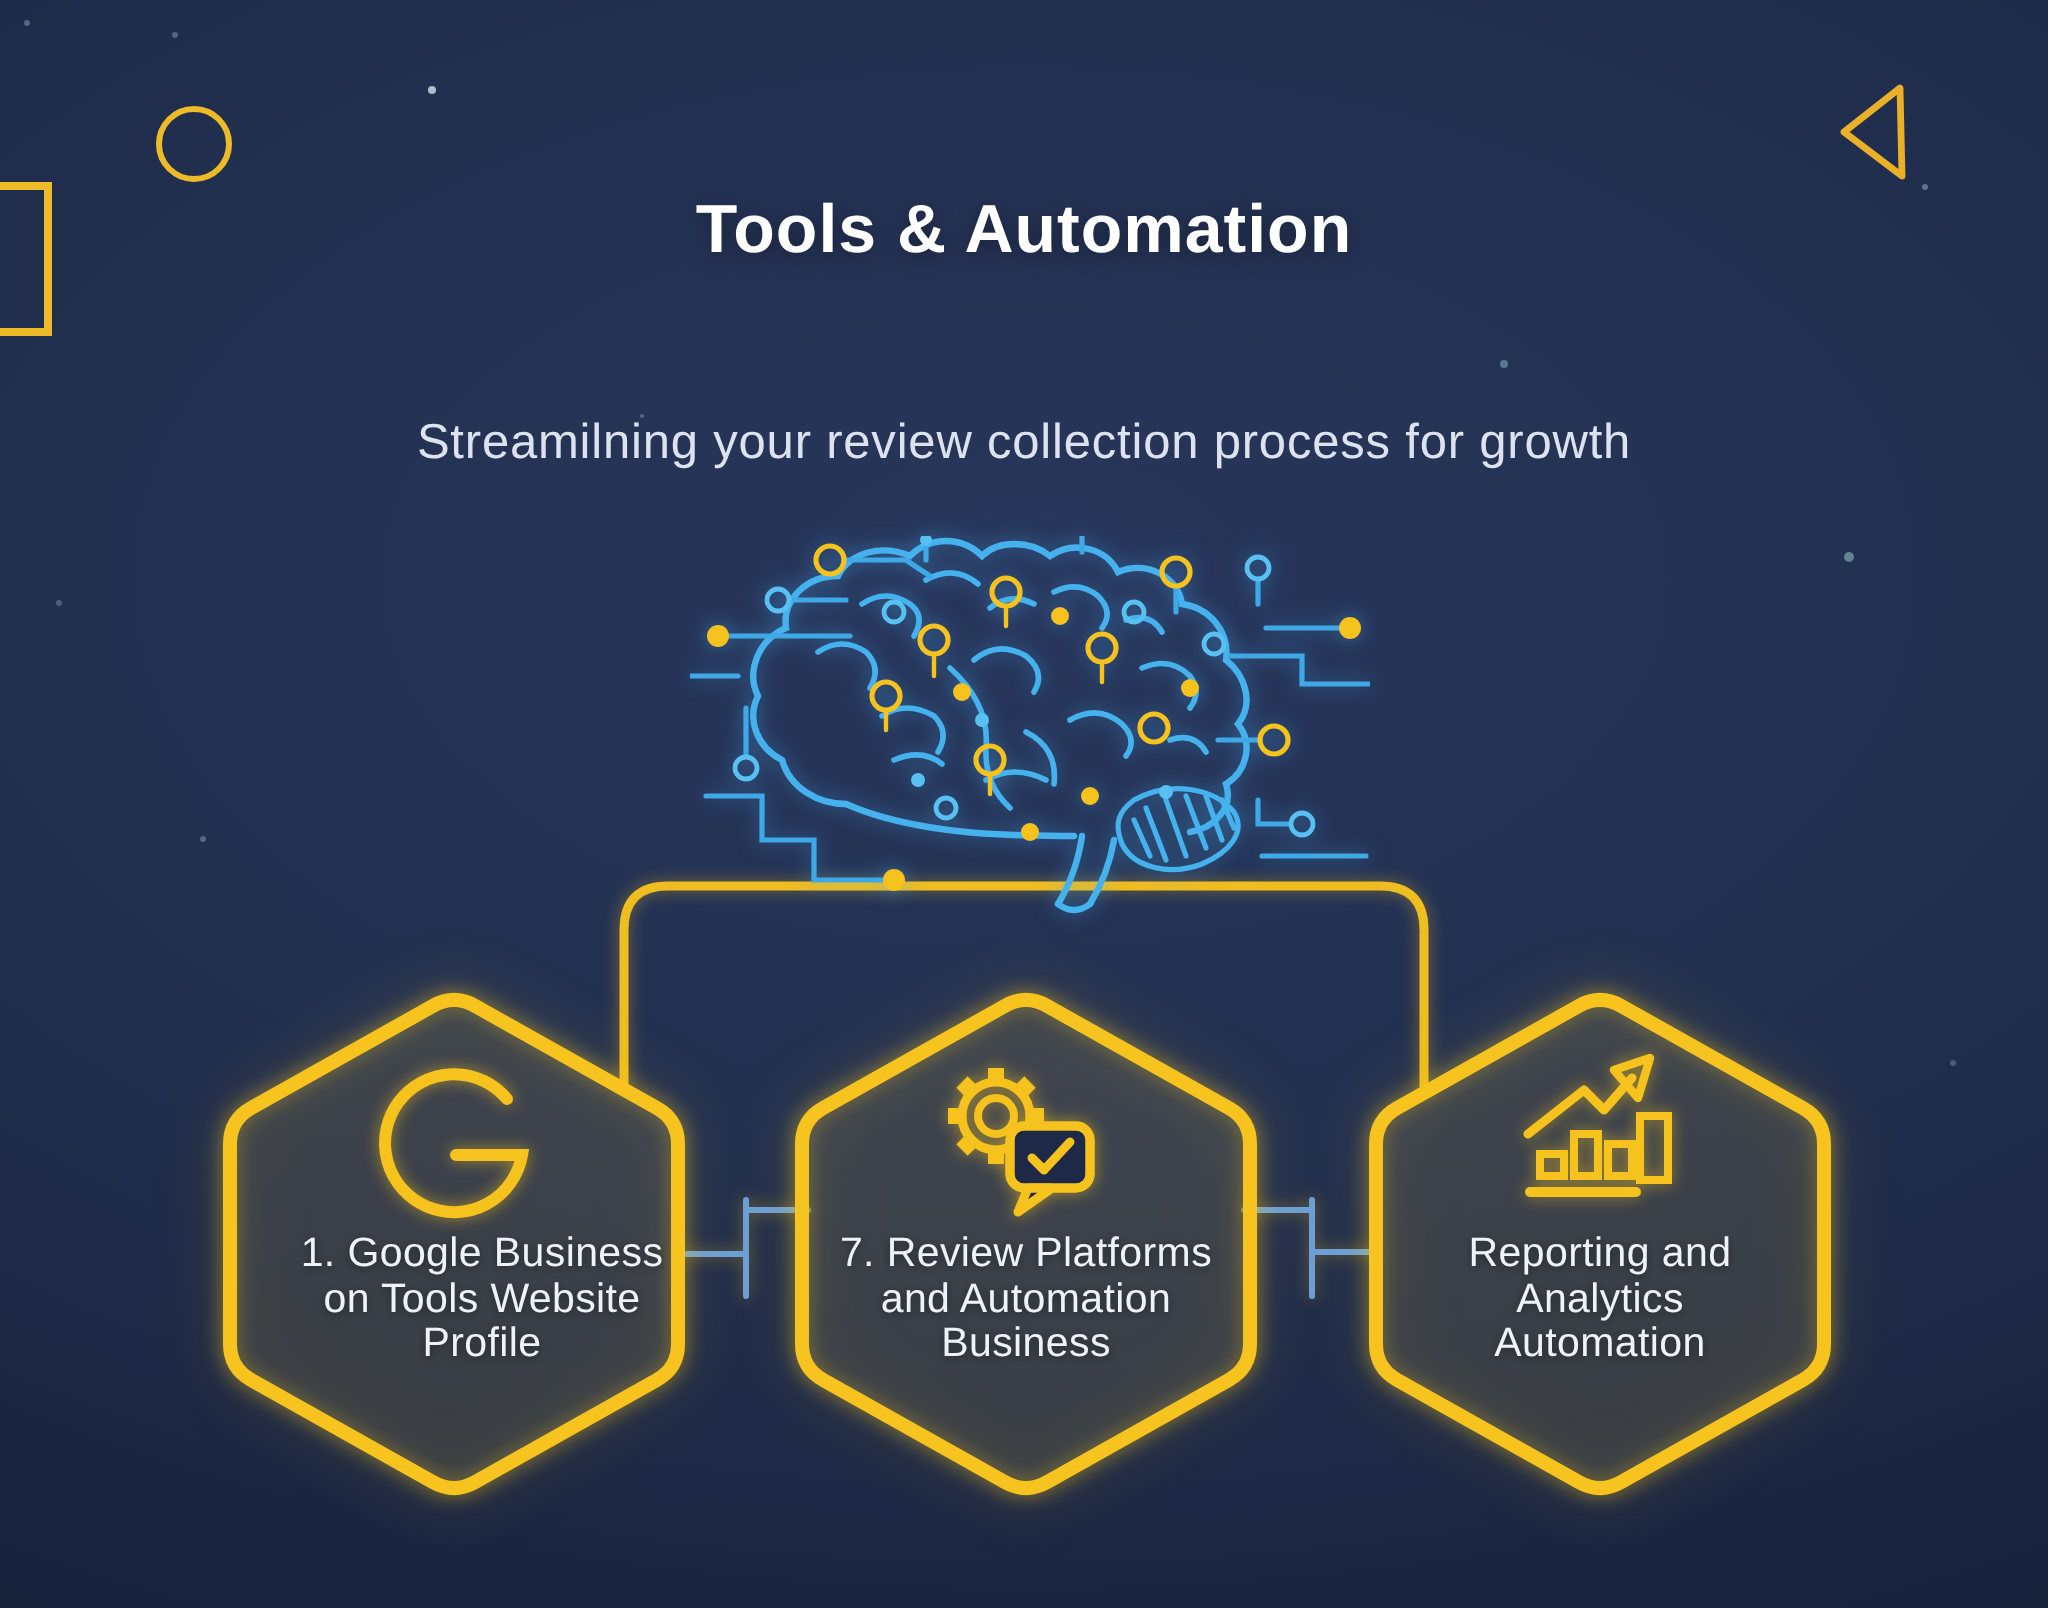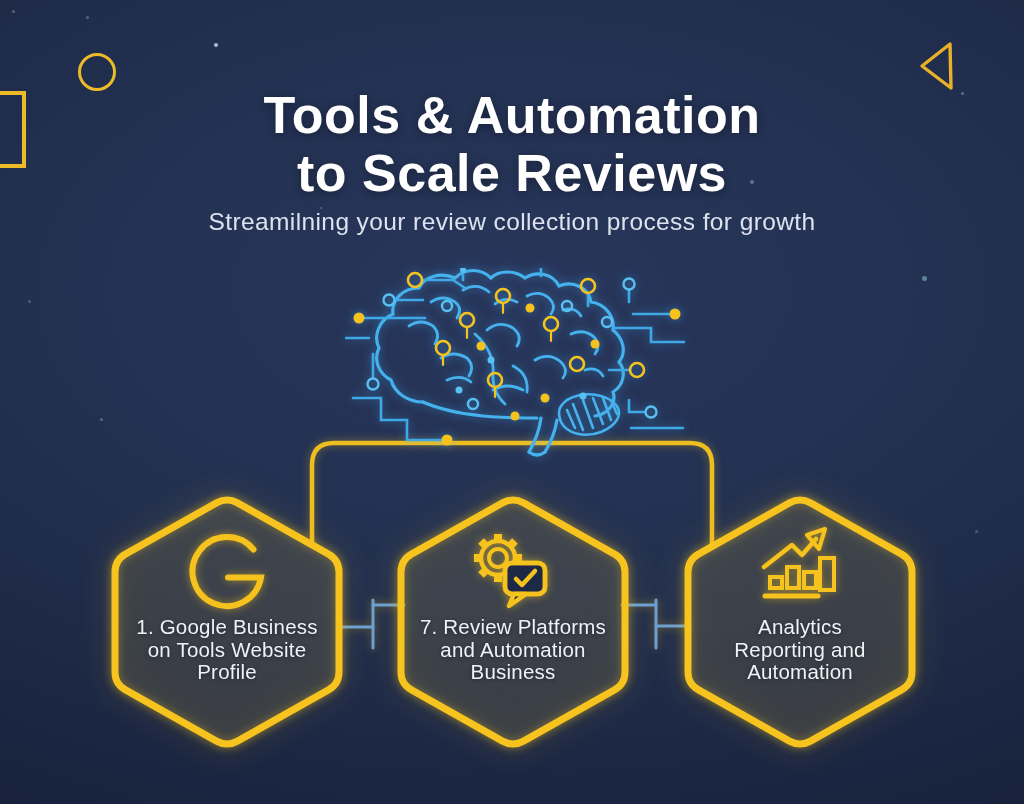--- a/index.html
+++ b/index.html
@@ -5,21 +5,21 @@
   html,body{margin:0;padding:0;background:#0e1524;}
   #canvas{
     position:relative;width:1024px;height:804px;overflow:hidden;
     background:radial-gradient(ellipse 130% 95% at 50% 36%, #28365b 0%, #223050 38%, #1a2541 68%, #131b2e 100%);
     font-family:"Liberation Sans", sans-serif;
   }
   .abs{position:absolute;}
   
   .title{
     left:0;top:86px;width:1024px;text-align:center;
-    color:#ffffff;font-weight:bold;font-size:52px;line-height:58px;letter-spacing:.5px;
+    color:#ffffff;font-weight:bold;font-size:34px;line-height:58px;letter-spacing:.5px;
     text-shadow:0 2px 10px rgba(0,0,0,.35);
   }
   .subtitle{
     left:0;top:208px;width:1024px;text-align:center;
     color:#dde3ee;font-size:24.5px;letter-spacing:.4px;
   }
   
   .decor-circle{left:78px;top:53px;width:32px;height:32px;border:3px solid #eebb28;border-radius:50%;}
   .decor-square{left:-12px;top:91px;width:30px;height:69px;border:4px solid #eebb28;}
   
@@ -51,21 +51,20 @@
   <div class="abs star" style="left:320px;top:207px;width:2px;height:2px;opacity:.3;"></div>
 
   <div class="abs decor-circle"></div>
   <div class="abs decor-square"></div>
   <svg class="abs" style="left:915px;top:38px;" width="45" height="55" viewBox="0 0 45 55">
     <polygon points="35,6 36,50 7,28" fill="none" stroke="#e9b028" stroke-width="3.4" stroke-linejoin="round"></polygon>
   </svg>
 
   <div class="abs title">
     <div>Tools &amp; Automation</div>
-    <div>to Scale Reviews</div>
   </div>
   <div class="abs subtitle">Streamilning your review collection process for growth</div>
 
   <svg class="abs conn-glow" style="left:0;top:0;" width="1024" height="804" viewBox="0 0 1024 804">
     <path d="M312,544 L312,465 Q312,443 334,443 L690,443 Q712,443 712,465 L712,546" fill="none" stroke="#eebd20" stroke-width="4.5" stroke-linecap="round"></path>
     <g stroke="#6b9fd8" stroke-width="3" stroke-linecap="round" fill="none">
       <path d="M340,627 H373"></path>
         <path d="M373,600 V648"></path>
         <path d="M373,605 H404"></path>
     </g>
@@ -182,21 +181,21 @@
     </g>
   </svg>
 
   <div class="abs" style="left:0;top:0;">
     <svg class="abs hex-svg" style="left:107px;top:489px;" width="240" height="266" viewBox="-120 -133 240 266">
       <path d="M 10.5,-119.1 L 101.5,-67.9 Q 112,-62 112,-50 L 112,50 Q 112,62 101.5,67.9 L 10.5,119.1 Q 0,125 -10.5,119.1 L -101.5,67.9 Q -112,62 -112,50 L -112,-50 Q -112,-62 -101.5,-67.9 L -10.5,-119.1 Q 0,-125 10.5,-119.1 Z" fill="rgba(44,60,98,0.18)" stroke="#f7c31e" stroke-width="7" stroke-linejoin="round"></path>
     </svg>
     <svg class="abs icon-glow" style="left:185px;top:530px;" width="84" height="84" viewBox="-42 -42 84 84">
       <path d="M26.5,-22.5 A34.5,34.5 0 1 0 34,5.5 L1,5.5" fill="none" stroke="#f6c21d" stroke-width="6" stroke-linecap="round"></path>
     </svg>
-    <div class="abs hex-label" style="left:102px;top:616px;text-align:center;">
+    <div class="abs hex-label" style="left:116px;top:616px;text-align:center;">
       <div>1. Google Business</div>
       <div>on Tools Website</div>
       <div>Profile</div>
     </div>
   </div>
 
   <div class="abs" style="left:0;top:0;">
     <svg class="abs hex-svg" style="left:393px;top:489px;" width="240" height="266" viewBox="-120 -133 240 266">
       <path d="M 10.5,-119.1 L 101.5,-67.9 Q 112,-62 112,-50 L 112,50 Q 112,62 101.5,67.9 L 10.5,119.1 Q 0,125 -10.5,119.1 L -101.5,67.9 Q -112,62 -112,50 L -112,-50 Q -112,-62 -101.5,-67.9 L -10.5,-119.1 Q 0,-125 10.5,-119.1 Z" fill="rgba(44,60,98,0.18)" stroke="#f7c31e" stroke-width="7" stroke-linejoin="round"></path>
     </svg>
@@ -238,19 +237,19 @@
         <rect x="18" y="57" width="12" height="11" stroke-width="4"></rect>
         <rect x="35" y="47" width="12" height="21" stroke-width="4"></rect>
         <rect x="52" y="52" width="12" height="16" stroke-width="4"></rect>
         <rect x="68" y="38" width="14" height="32" stroke-width="4"></rect>
         <line x1="13" y1="76" x2="66" y2="76" stroke-width="5" stroke-linecap="round"></line>
         <polyline points="12,47 40,25 50,35 64,19" stroke-width="4.5" stroke-linecap="round" stroke-linejoin="round"></polyline>
         <polygon points="73,9 55,15 67,29" stroke-width="4.2" stroke-linejoin="round"></polygon>
       </g>
     </svg>
     <div class="abs hex-label" style="left:675px;top:616px;">
+      <div>Reporting and</div>
       <div>Analytics</div>
-      <div>Reporting and</div>
       <div>Automation</div>
     </div>
   </div>
 
 </div>
 
 </body></html>

